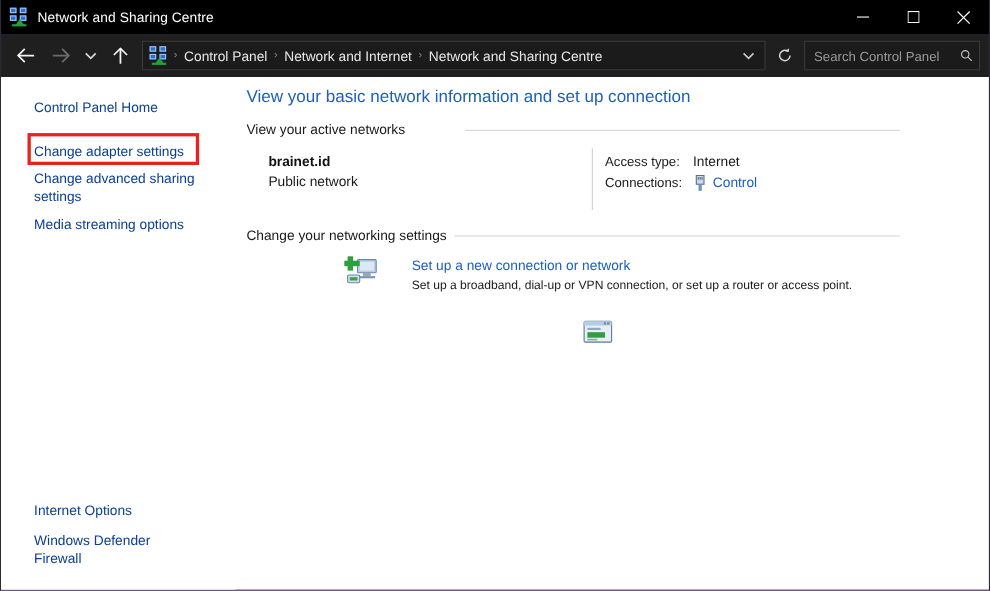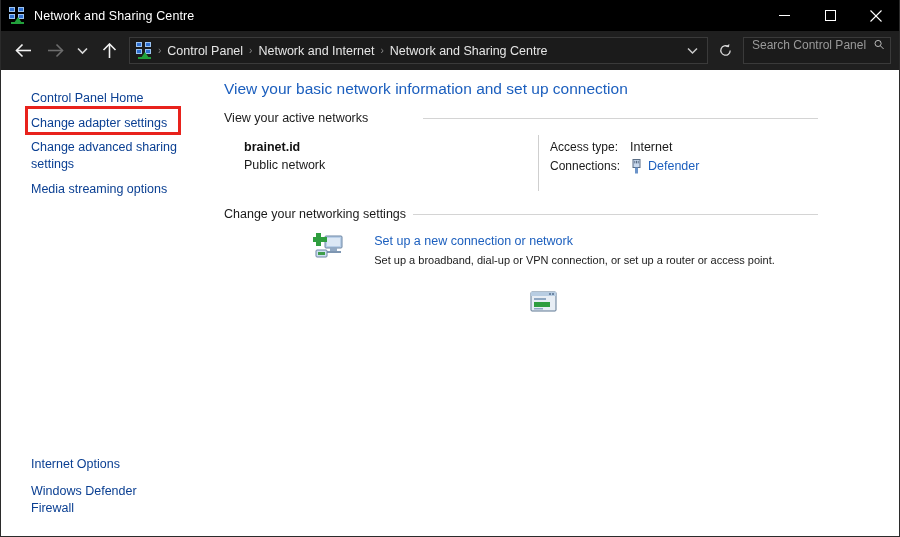--- a/index.html
+++ b/index.html
@@ -152,27 +152,27 @@
     width: 30px; height: 27px;
     margin-left: 2px;
     display: flex;
     align-items: center;
     justify-content: center;
     border: 1px solid #1f1f1f;
     flex: none;
   }
 
   #searchbox {
-    width: 148px;
+    width: 160px;
     height: 27px;
     margin-left: 3px;
     border: 1px solid #3a3a3a;
     background: #1b1b1b;
     display: flex;
-    align-items: flex-start;
+    align-items: center;
     padding: 0 6px 0 8px;
     flex: none;
   }
   #search-input {
     flex: 1 1 auto;
     background: transparent;
     border: none;
     outline: none;
     color: #cfcfcf;
     font-family: "Liberation Sans", sans-serif;
@@ -202,21 +202,21 @@
     color: #0a3f92;
     font-size: 12.5px;
     line-height: 17px;
     padding: 4px 10px 4px 30px;
     text-decoration: none;
     cursor: default;
     width: 190px;
   }
   .side-link.wrap { padding-top: 2px; padding-bottom: 2px; }
 
-  #home-link { }
+  #home-link { margin-bottom: 15px; }
 
   #adapter-link-wrap {
     position: relative;
     width: 190px;
   }
   #highlight-box {
     position: absolute;
     left: 24px;
     top: -5px;
     width: 156px;
@@ -503,21 +503,21 @@
           </div>
           <div class="detail-row">
             <span class="detail-label">Connections:</span>
             <svg class="eth-icon" viewBox="0 0 13 15">
               <rect x="3" y="0.5" width="7" height="8" fill="#c9d8ec" stroke="#5a6d85" stroke-width="1"></rect>
               <line x1="4.8" y1="1.8" x2="4.8" y2="4.4" stroke="#5a6d85" stroke-width="1"></line>
               <line x1="6.5" y1="1.8" x2="6.5" y2="4.4" stroke="#5a6d85" stroke-width="1"></line>
               <line x1="8.2" y1="1.8" x2="8.2" y2="4.4" stroke="#5a6d85" stroke-width="1"></line>
               <rect x="5" y="8.5" width="3" height="6" fill="#6b93c9"></rect>
             </svg>
-            <a class="detail-value link" href="#" style="text-decoration:none;">Defender</a>
+            <a class="detail-value link" href="#" style="text-decoration:none;">Control</a>
           </div>
         </div>
       </div>
 
       <div id="sec-change" class="section-head">
         <span class="sh-text">Change your networking settings</span>
         <span class="sh-rule"></span>
       </div>
 
       <div id="item-setup" class="setting-item">

